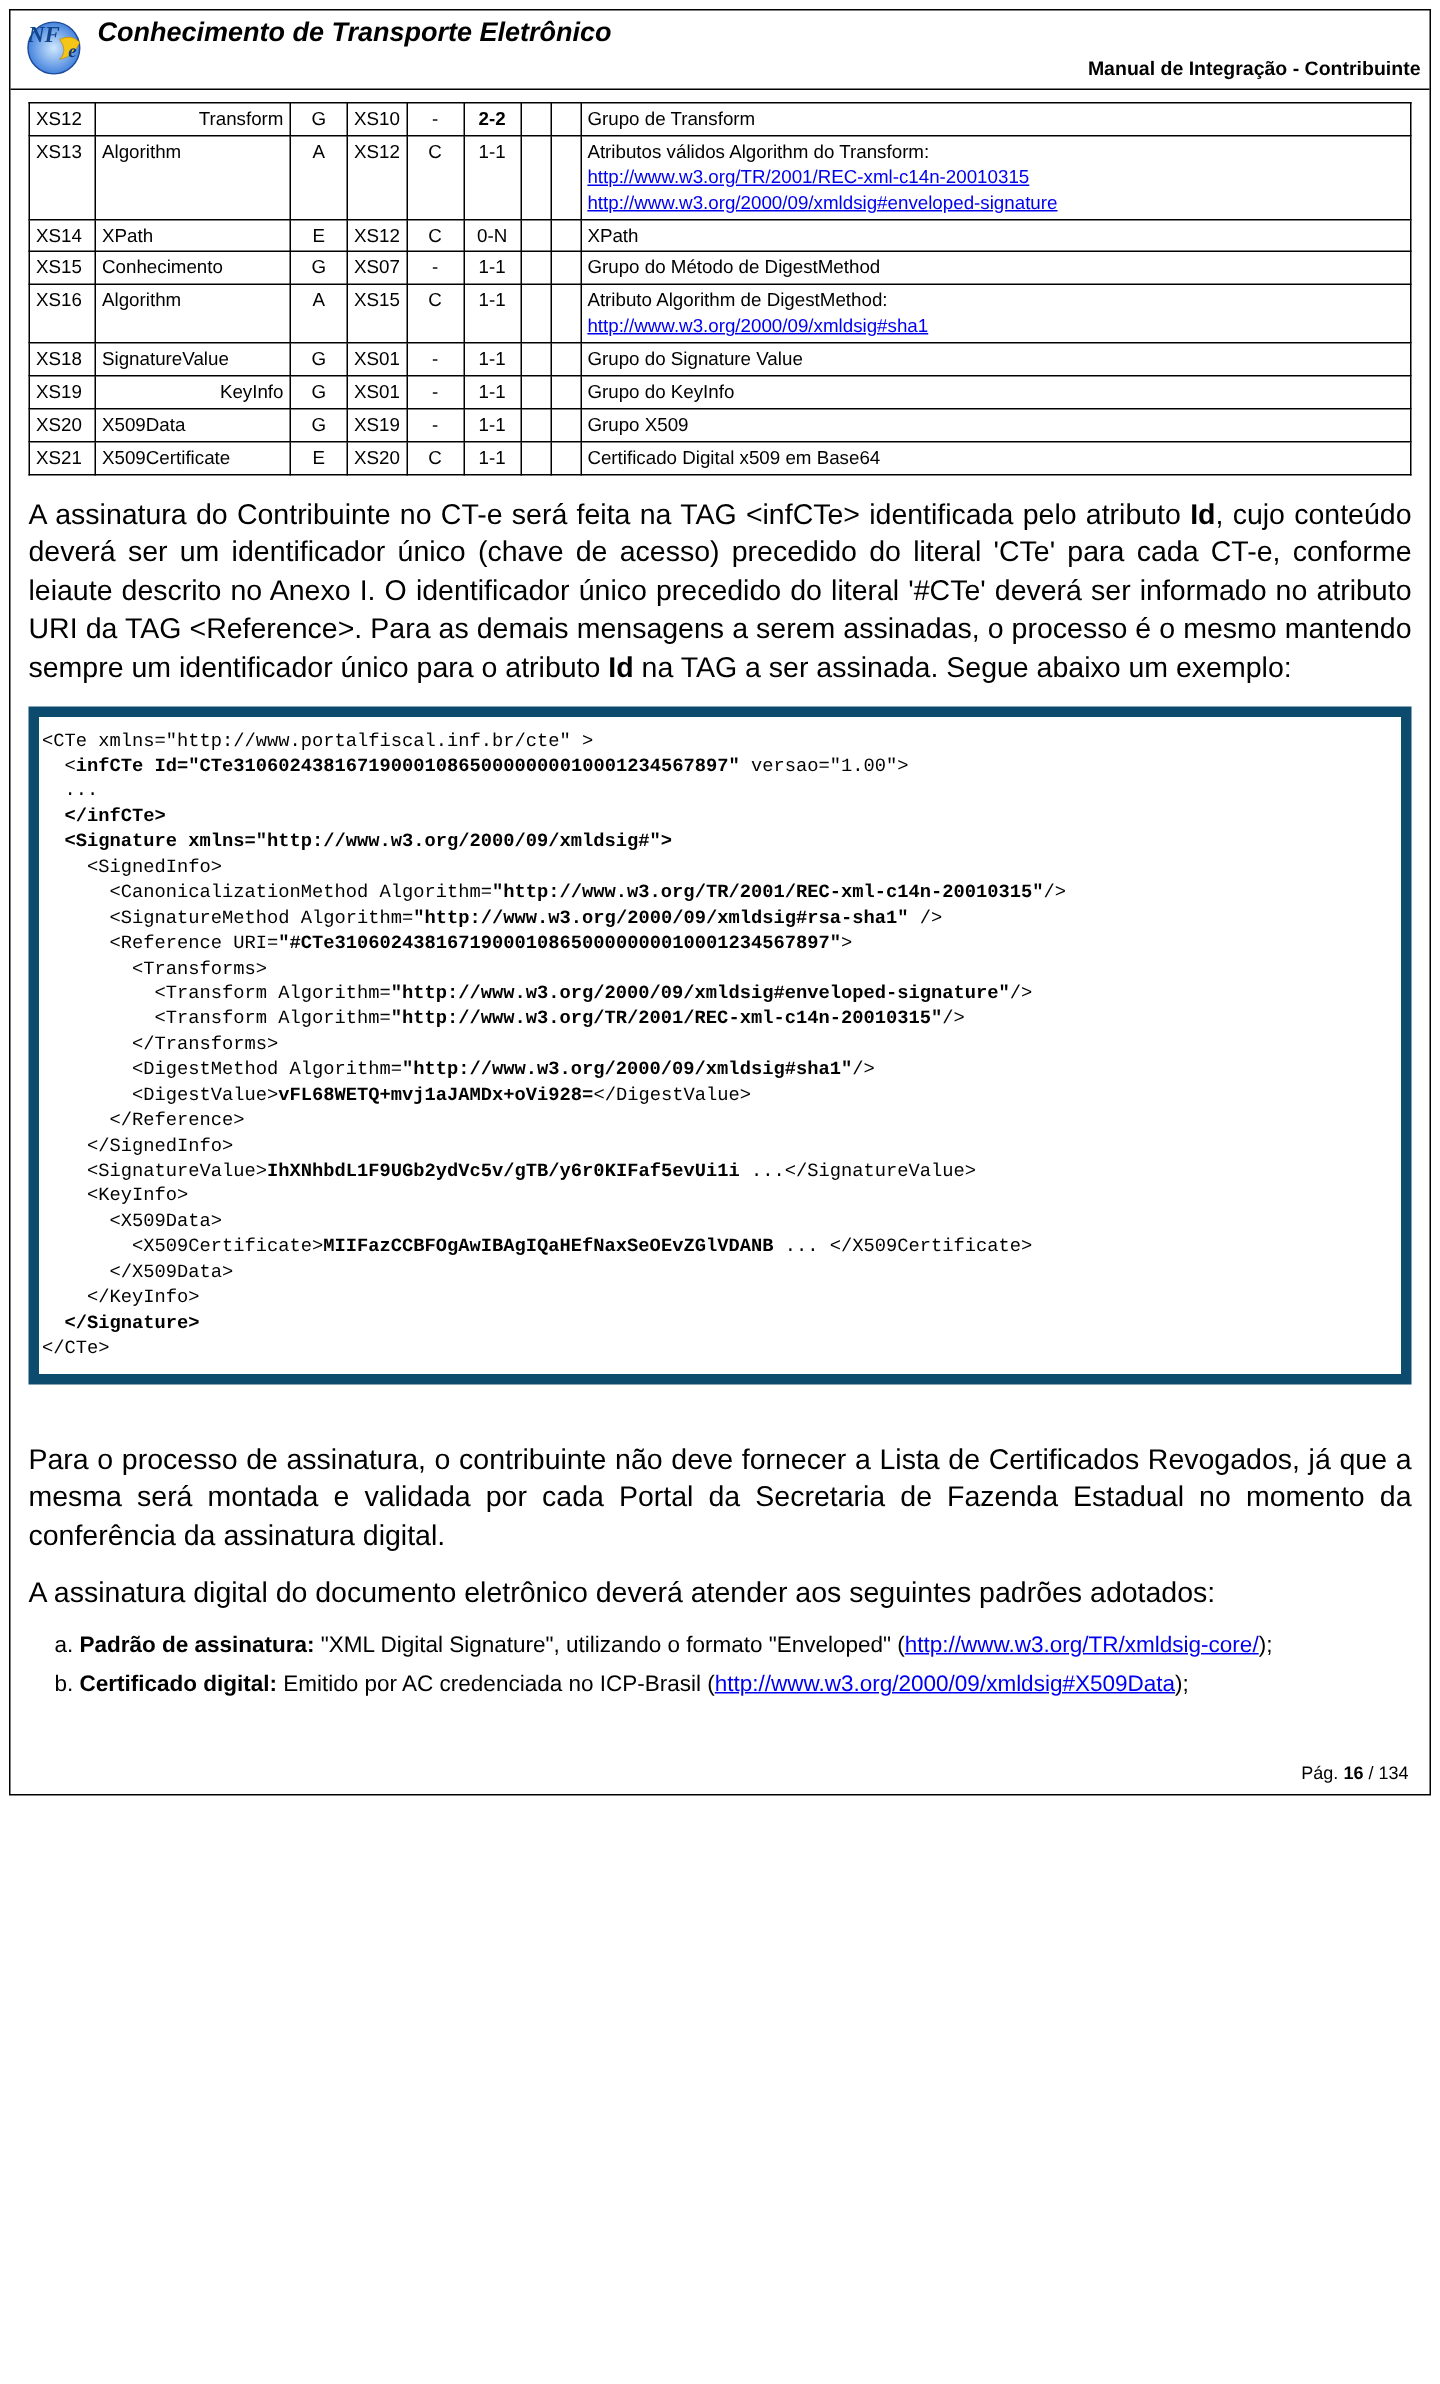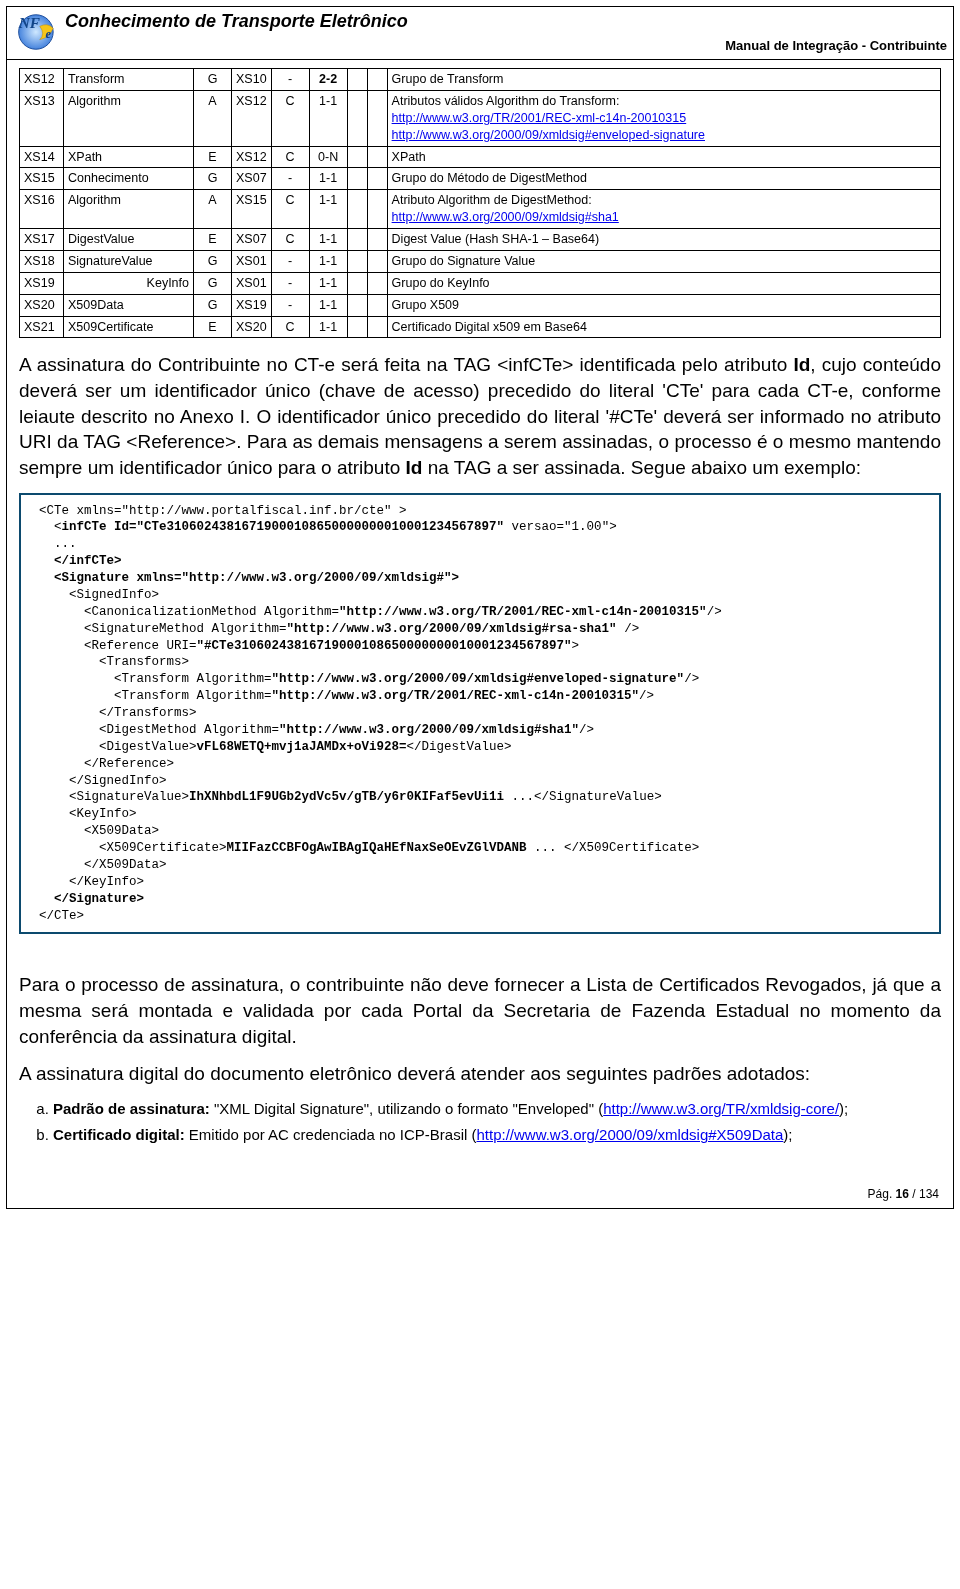--- a/index.html
+++ b/index.html
@@ -53,22 +53,22 @@
   }
   table.spec td {
     border: 1px solid #000;
     padding: 2px 4px;
     vertical-align: top;
   }
   table.spec td.c { text-align: center; }
   .link { color: #0000EE; text-decoration: underline; }
   .para { margin: 12px 0; font-size: 19px; text-align: justify; }
   .codebox {
-    border: 2px solid #0c4a6e;
-    padding: 8px 18px;
+    border: 7px solid #0c4a6e;
+    padding: 8px 2px;
     font-family: "Courier New", Courier, monospace;
     font-size: 12.5px;
     line-height: 1.35;
     white-space: pre-wrap;
     word-break: break-all;
     margin: 10px 0 38px 0;
   }
   ol.items {
     margin: 10px 0 0 34px;
     font-size: 15px;
@@ -106,21 +106,21 @@
       <div class="header-sub">Manual de Integração - Contribuinte</div>
     </div>
   </div>
 
   <div class="content">
     <table class="spec">
       <tbody id="spec-tbody">
 
       <tr>
             <td style="width: 44px;">XS12</td>
-            <td style="width: 130px;">Transform</td>
+            <td style="width: 130px; text-align: right;">Transform</td>
             <td class="c" style="width: 38px;">G</td>
             <td class="c" style="width: 38px;">XS10</td>
             <td class="c" style="width: 38px;">-</td>
             <td class="c" style="width: 38px; font-weight: bold;">2-2</td>
             <td class="c" style="width: 20px;"></td>
             <td class="c" style="width: 20px;"></td>
             <td>Grupo de Transform</td>
           </tr>
           <tr>
             <td style="width: 44px;">XS13</td>
@@ -158,31 +158,20 @@
           <tr>
             <td style="width: 44px;">XS16</td>
             <td style="width: 130px;">Algorithm</td>
             <td class="c" style="width: 38px;">A</td>
             <td class="c" style="width: 38px;">XS15</td>
             <td class="c" style="width: 38px;">C</td>
             <td class="c" style="width: 38px;">1-1</td>
             <td class="c" style="width: 20px;"></td>
             <td class="c" style="width: 20px;"></td>
             <td>Atributo Algorithm de DigestMethod:<br><a class="link">http://www.w3.org/2000/09/xmldsig#sha1</a></td>
-          </tr>
-          <tr>
-            <td style="width: 44px;">XS17</td>
-            <td style="width: 130px;">DigestValue</td>
-            <td class="c" style="width: 38px;">E</td>
-            <td class="c" style="width: 38px;">XS07</td>
-            <td class="c" style="width: 38px;">C</td>
-            <td class="c" style="width: 38px;">1-1</td>
-            <td class="c" style="width: 20px;"></td>
-            <td class="c" style="width: 20px;"></td>
-            <td>Digest Value (Hash SHA-1 – Base64)</td>
           </tr>
           <tr>
             <td style="width: 44px;">XS18</td>
             <td style="width: 130px;">SignatureValue</td>
             <td class="c" style="width: 38px;">G</td>
             <td class="c" style="width: 38px;">XS01</td>
             <td class="c" style="width: 38px;">-</td>
             <td class="c" style="width: 38px;">1-1</td>
             <td class="c" style="width: 20px;"></td>
             <td class="c" style="width: 20px;"></td>

